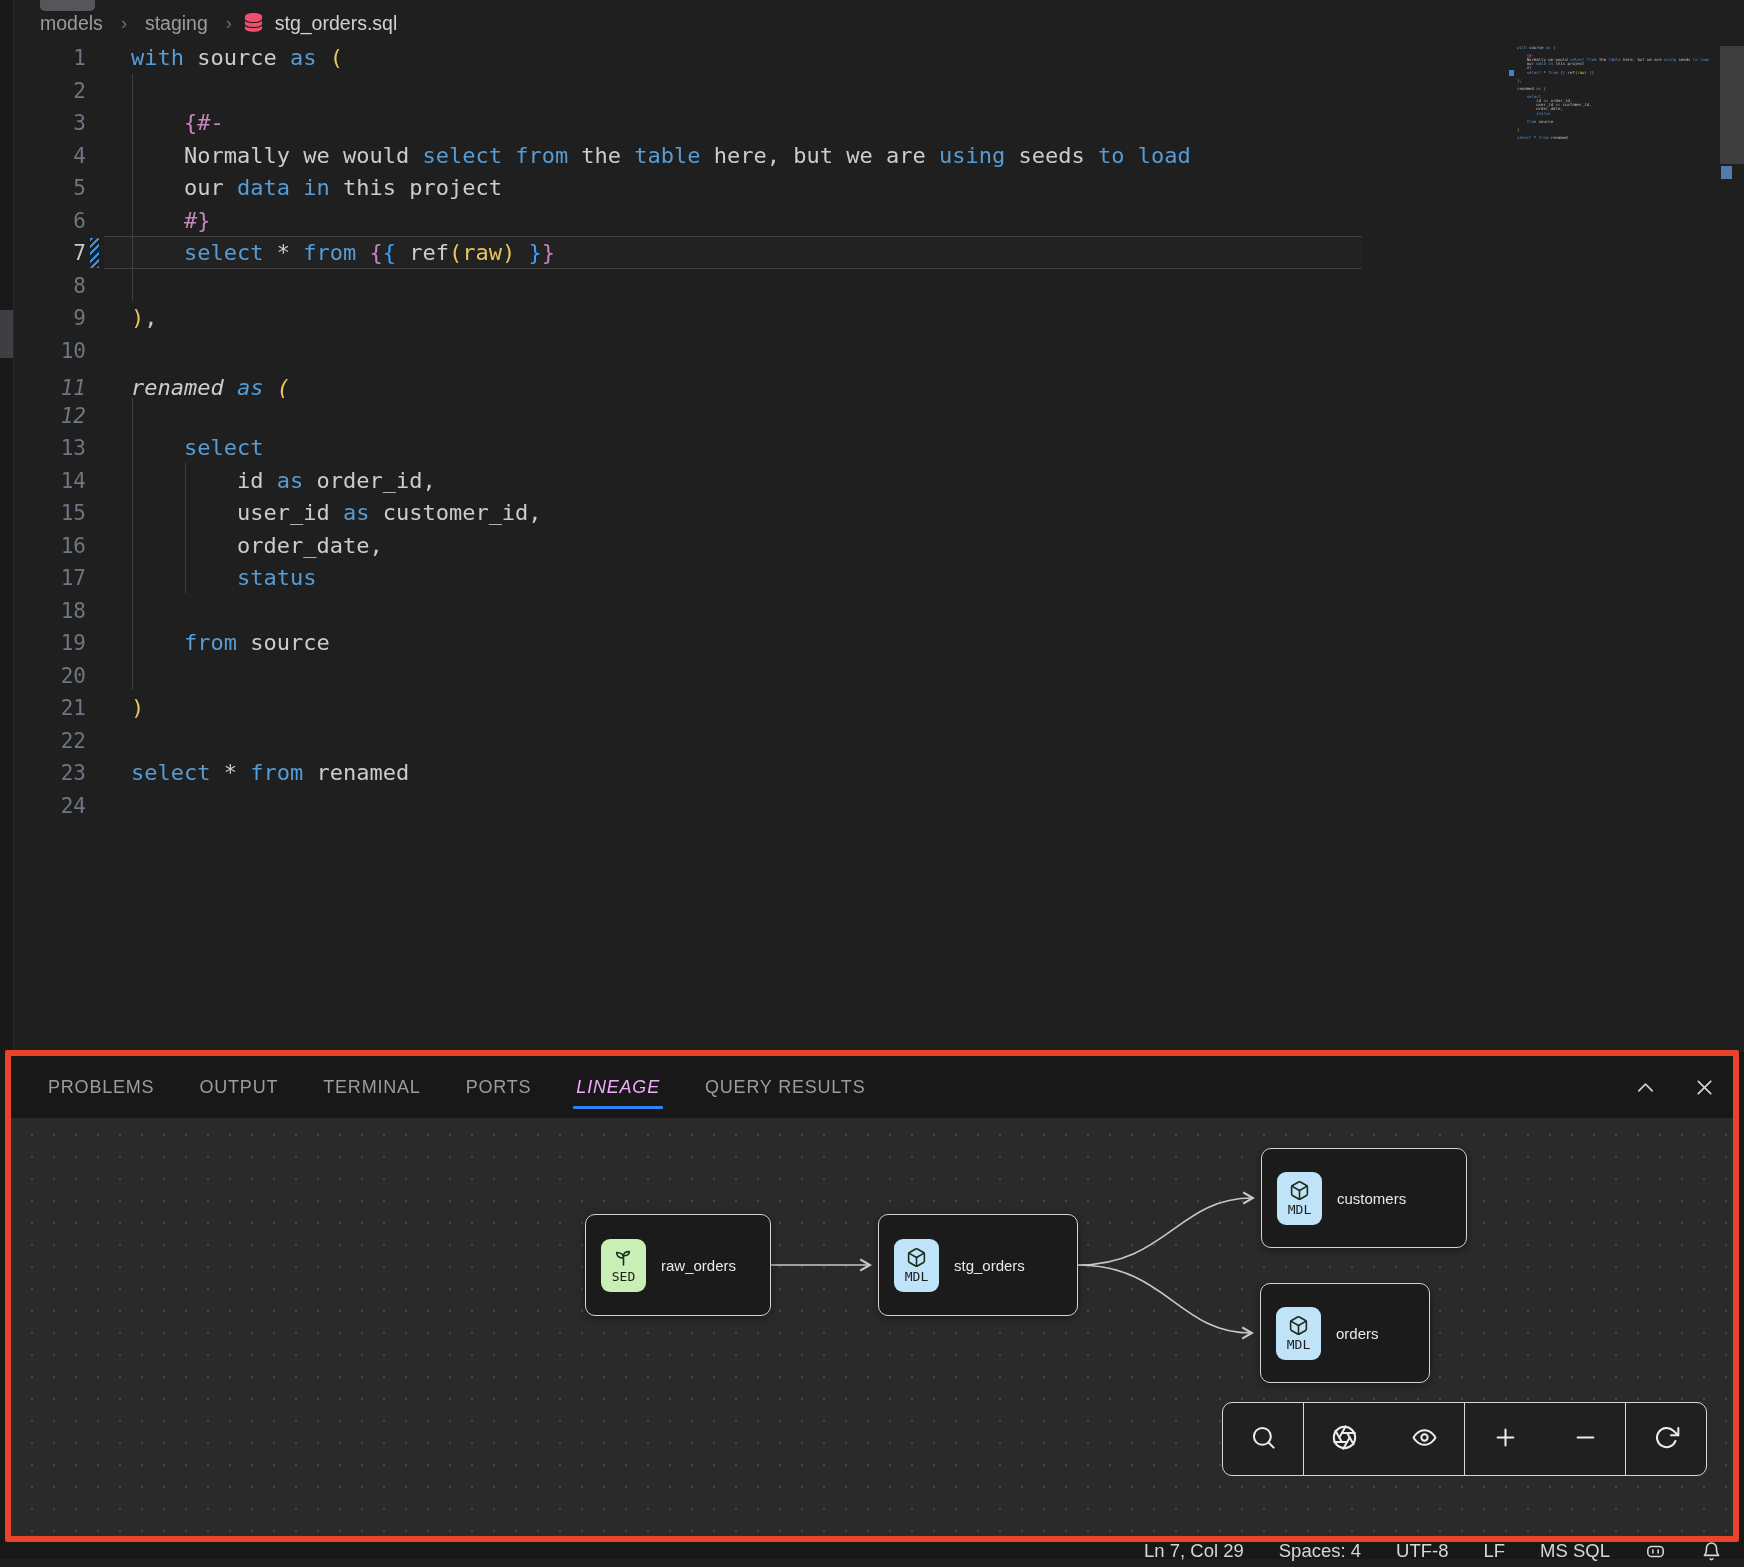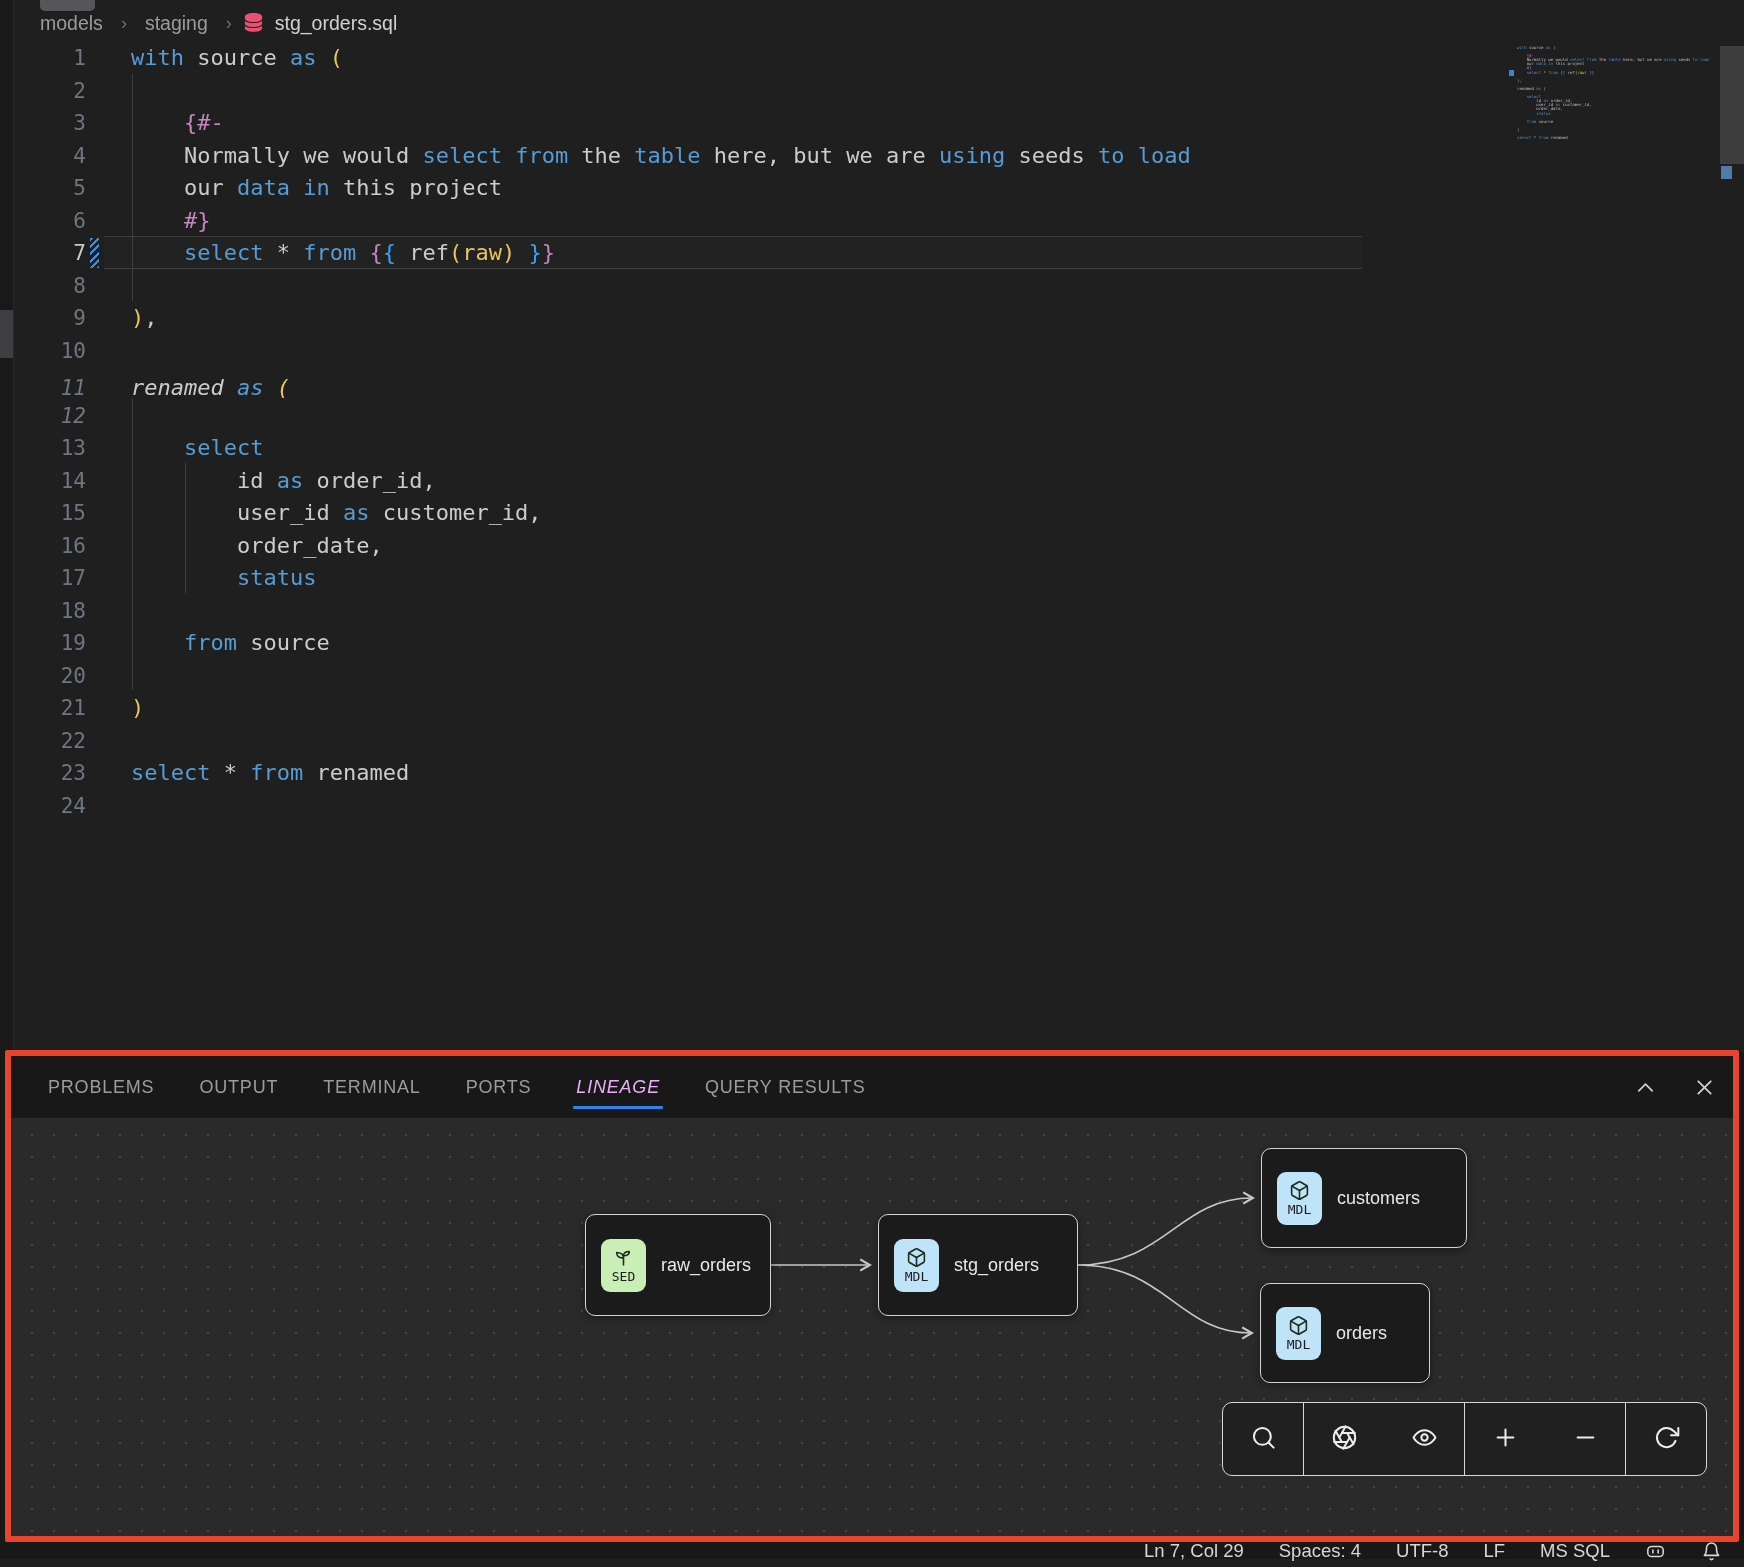--- a/index.html
+++ b/index.html
@@ -56,21 +56,21 @@
      background-image:radial-gradient(circle,#454548 1.2px,rgba(0,0,0,0) 1.5px);
      background-size:22px 22px;background-position:13px 6px;}
   #edges{position:absolute;left:0;top:0;width:100%;height:100%;}
   .node{position:absolute;display:flex;align-items:center;gap:15px;padding-left:15px;box-sizing:border-box;
         background:#1b1b1c;border:1.5px solid #d3d3d8;border-radius:10px;cursor:pointer;
         box-shadow:0 2px 8px rgba(0,0,0,.4);}
   .badge{width:45px;height:53px;border-radius:9px;display:flex;flex-direction:column;align-items:center;
          justify-content:center;gap:1px;flex:none;}
   .badge svg{width:21px;height:21px;display:block;color:#1d2b1a;}
   .badge .btxt{font-size:13px;color:#1d1d1d;font-family:"DejaVu Sans Mono",monospace;}
-  .nlabel{font-size:18px;color:#e9e9e9;white-space:nowrap;}
+  .nlabel{font-size:15px;color:#e9e9e9;white-space:nowrap;}
 
   
   #lineage-toolbar{position:absolute;left:1214px;top:284px;height:74px;display:flex;
       border:1.5px solid #d8d8d8;border-radius:10px;background:#202021;box-sizing:border-box;overflow:hidden;}
   .tgroup{display:flex;height:100%;}
   .tgroup + .tgroup{border-left:1.5px solid #d8d8d8;}
   .tbtn{width:80px;height:100%;display:flex;align-items:center;justify-content:center;cursor:pointer;}
   .tbtn svg{width:27px;height:27px;color:#ececec;}
 
   

